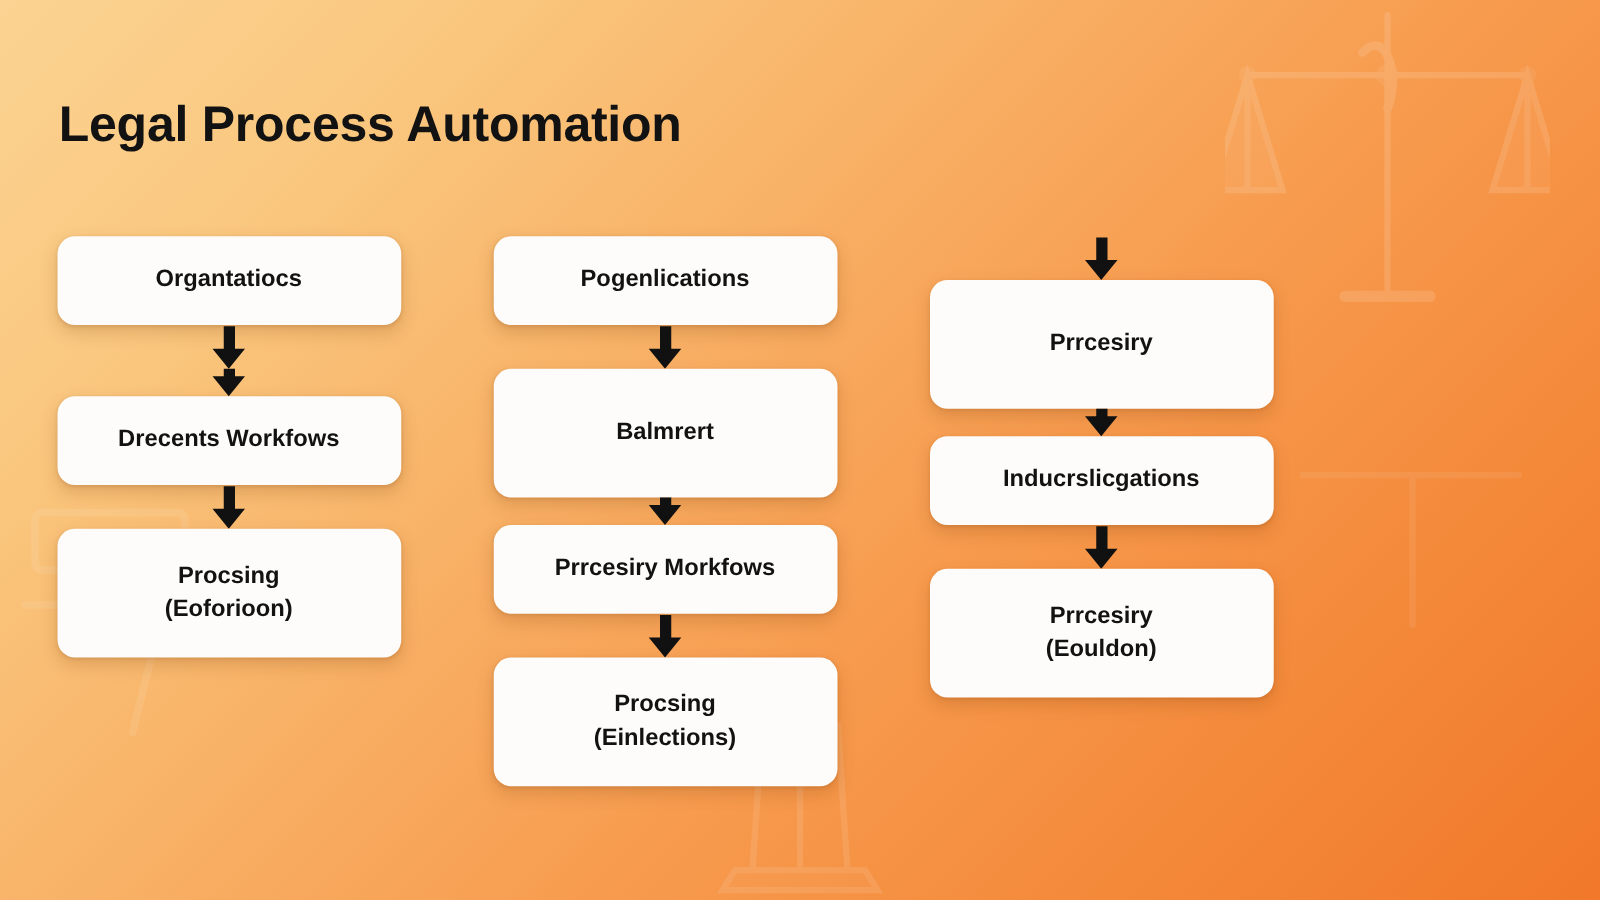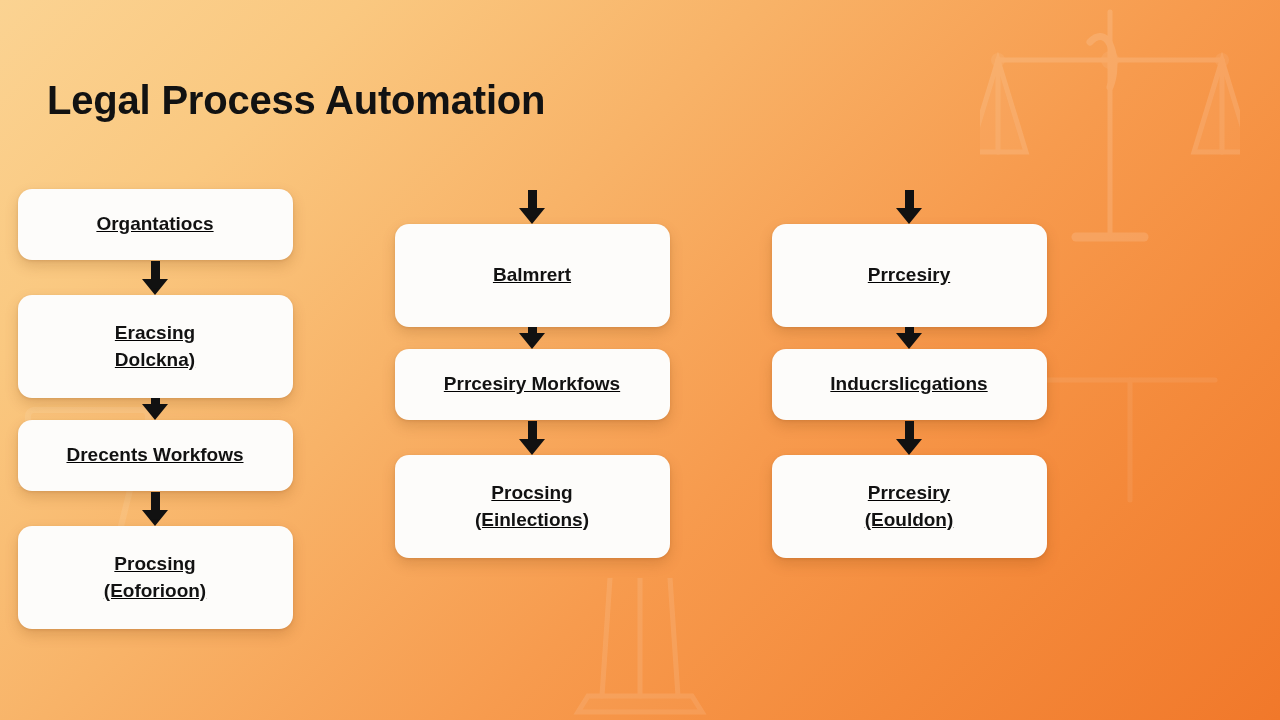--- a/index.html
+++ b/index.html
@@ -53,22 +53,21 @@
   }
 
   
   #columns {
     position: absolute;
     top: 189px;
     left: 0;
     width: 1064px;
     display: flex;
     justify-content: center;
-    gap: 102px;
-    text-decoration: underline;
+    gap: 74px;
   }
   .column {
     width: 275px;
     display: flex;
     flex-direction: column;
     align-items: center;
   }
 
   .node {
     width: 275px;
@@ -180,26 +179,20 @@
     <div class="column">
       <div class="node h1">
         <span>
             <span class="line">Organtatiocs</span>
           </span>
       </div>
       <div class="arrow gap-a">
         <div class="stem"></div>
         <div class="head"></div>
       </div>
-      <div class="node h2">
-        <span>
-          <span class="line">Eracsing</span>
-          <span class="line">Dolckna)</span>
-        </span>
-      </div>
       <div class="arrow gap-b">
         <div class="stem"></div>
         <div class="head"></div>
       </div>
       <div class="node h1">
         <span>
             <span class="line">Drecents Workfows</span>
           </span>
       </div>
       <div class="arrow gap-c">
@@ -208,20 +201,25 @@
       </div>
       <div class="node h2">
         <span>
           <span class="line">Procsing</span>
           <span class="line">(Eoforioon)</span>
         </span>
       </div>
     </div>
 
     <div class="column">
+      <div class="node h1">
+        <span>
+            <span class="line">Pogenlications</span>
+          </span>
+      </div>
       <div class="arrow gap-a">
         <div class="stem"></div>
         <div class="head"></div>
       </div>
       <div class="node h2">
         <span>
             <span class="line">Balmrert</span>
           </span>
       </div>
       <div class="arrow gap-b">

